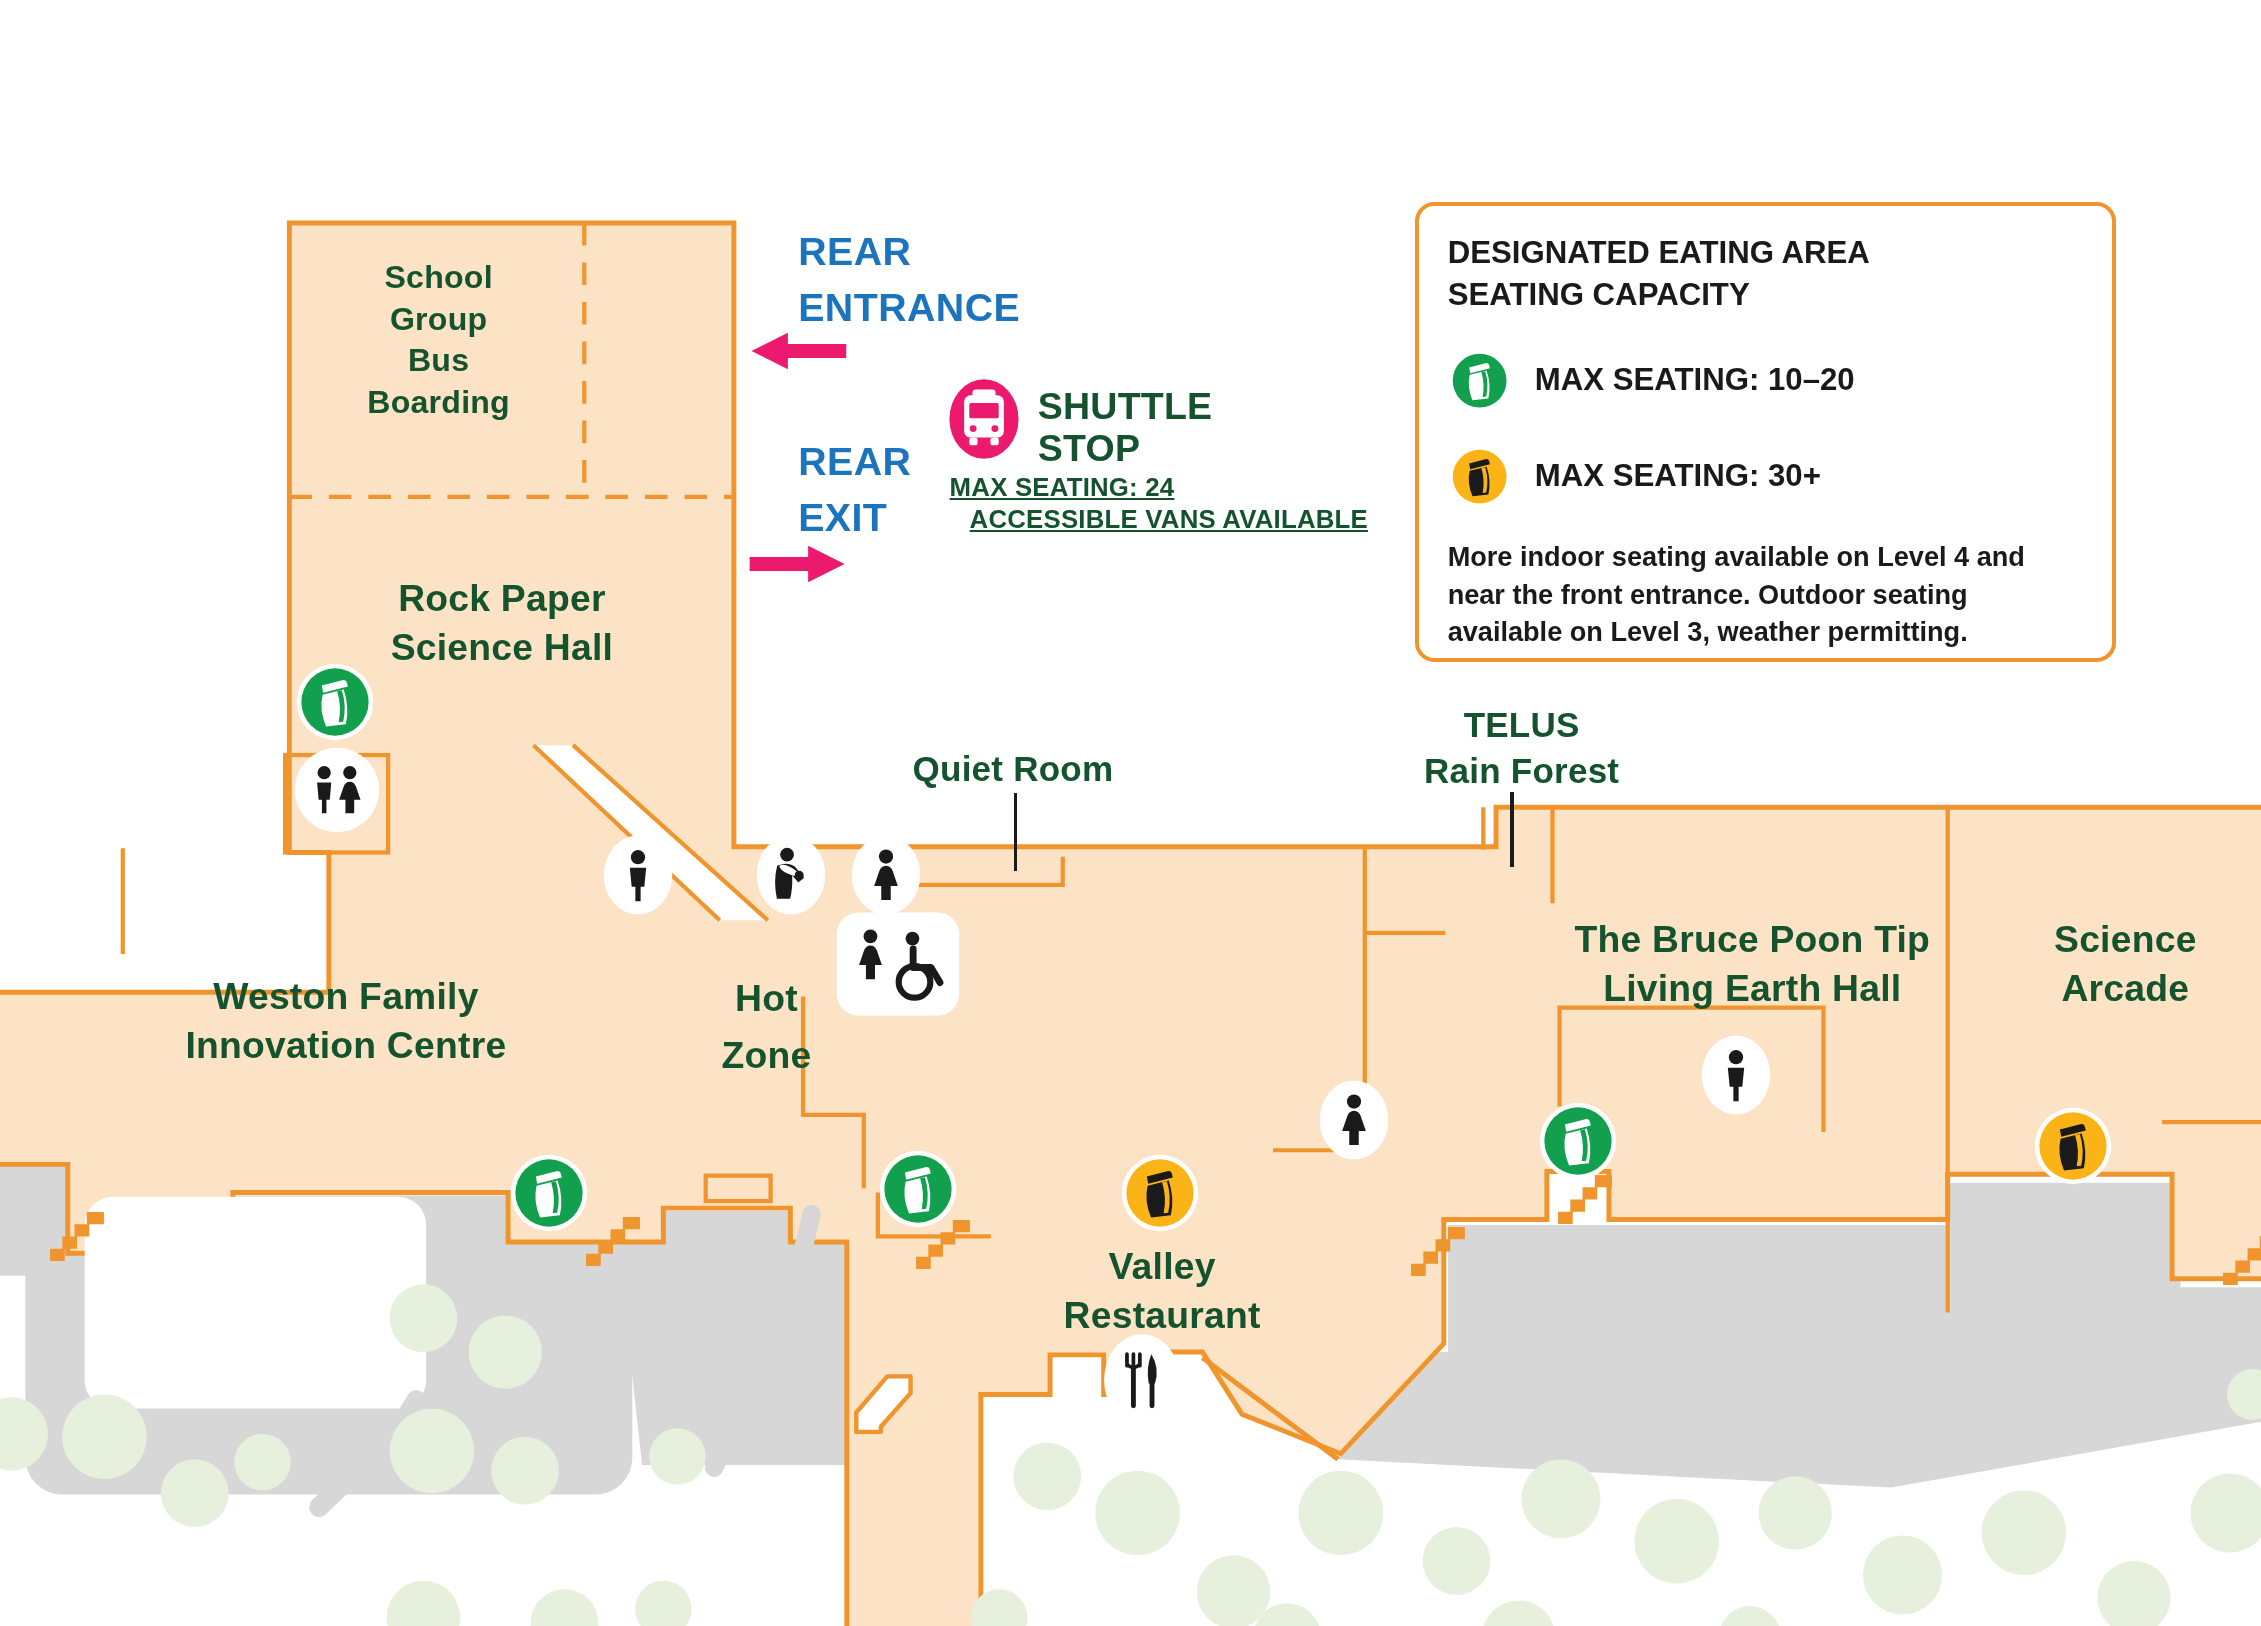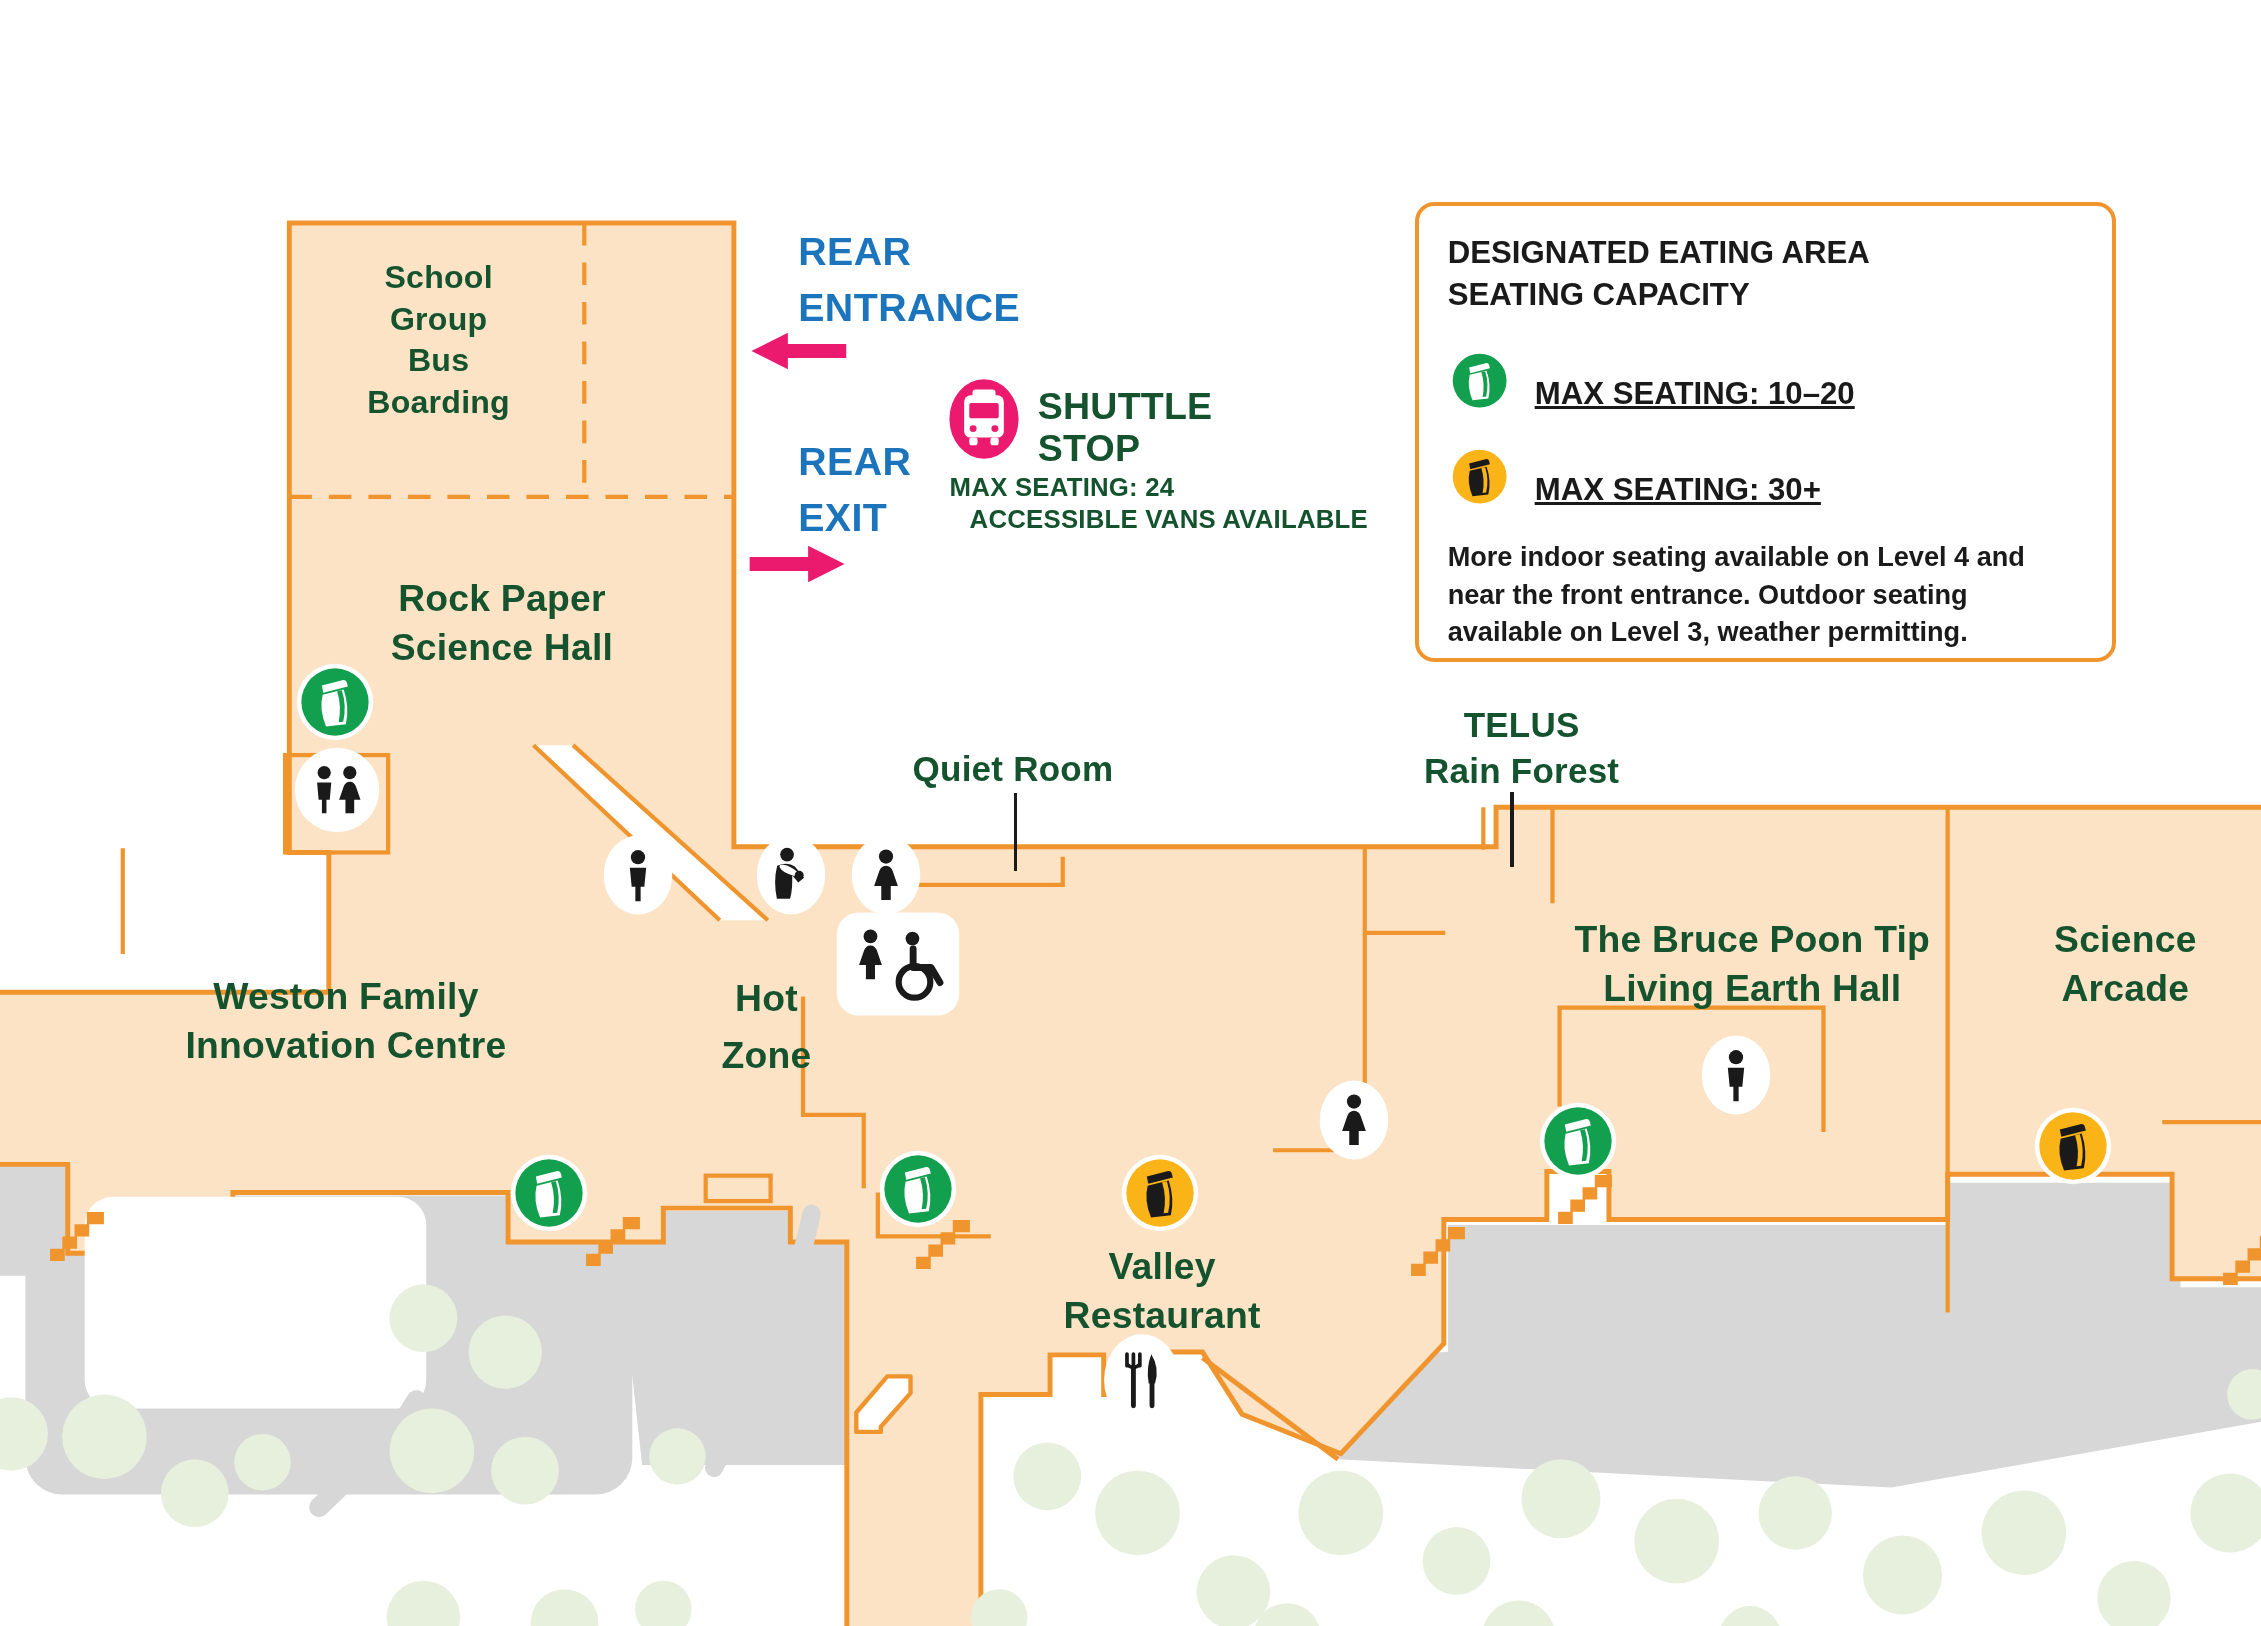--- a/index.html
+++ b/index.html
@@ -23,34 +23,34 @@
     line-height:1.32;
     color:#14532d;
     letter-spacing:.01vw;
   }
   .hall{font-size:1.65vw;}
   .small-hall{font-size:1.55vw;}
   .school{font-size:1.42vw;line-height:1.3;}
   .lbl-left{transform:none;text-align:left;}
   .blue{color:#1c75bc;font-size:1.74vw;font-weight:800;line-height:1.42;letter-spacing:.02vw;}
   .shuttle-title{font-size:1.66vw;font-weight:800;line-height:1.12;}
-  .shuttle-sub{font-size:1.14vw;font-weight:800;}
+  .shuttle-sub{font-size:1.14vw;font-weight:800;text-decoration:underline;}
   .pointer{position:absolute;width:0.14vw;background:#1a1a1a;}
   
   .legend{
     position:absolute;
     left:62.6%;top:12.4%;width:31%;height:28.3%;
     background:#fff;
     border:0.2vw solid #f0952d;
     border-radius:0.85vw;
     box-sizing:border-box;
     padding:1.15vw 1.25vw;
   }
   .legend-title{font-size:1.38vw;font-weight:800;line-height:1.35;white-space:pre-line;}
-  .legend-row{display:flex;align-items:flex-end;gap:1.05vw;margin-top:1.45vw;text-decoration:underline;}
+  .legend-row{display:flex;align-items:center;gap:1.05vw;margin-top:1.45vw;}
   .legend-row .cap{font-size:1.38vw;font-weight:800;}
   .legend-note{margin-top:1.35vw;font-size:1.2vw;font-weight:700;line-height:1.38;}
   .legend-icon{width:2.8vw;height:2.8vw;flex:0 0 auto;}
   .legend-icon svg{display:block;width:100%;height:100%;}
   
   .pin{position:absolute;transform:translate(-50%,-50%);}
   .pin svg{display:block;width:100%;height:auto;}
   .arrow{position:absolute;transform:translate(-50%,-50%);}
   .arrow svg{display:block;width:100%;height:auto;}
 </style>

